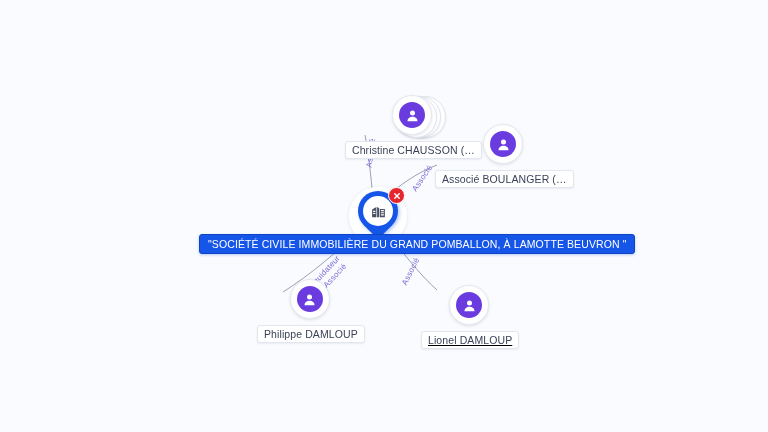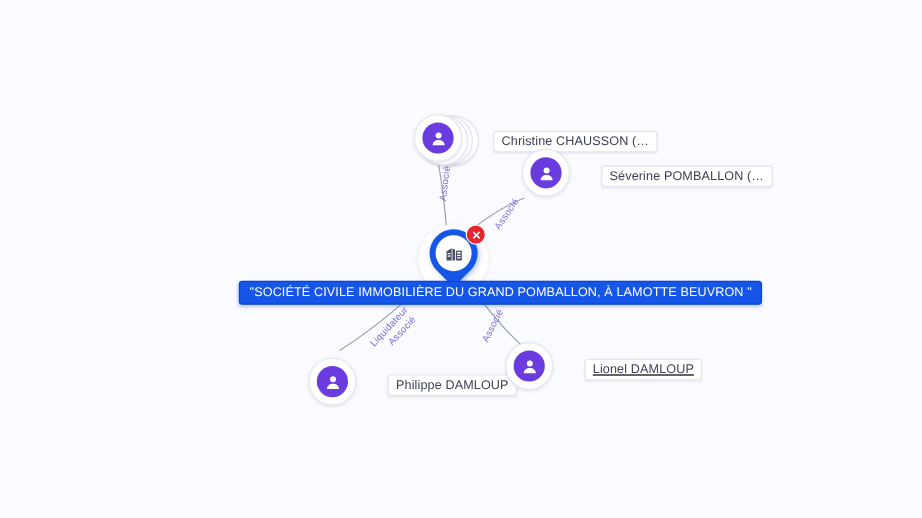--- a/index.html
+++ b/index.html
@@ -25,22 +25,22 @@
     left: 0;
     top: 0;
     width: 768px;
     height: 432px;
   }
 
   
   .node {
     position: absolute;
     display: flex;
-    align-items: center;
-    gap: 24px;
+    flex-direction: column;
+    align-items: center;
   }
 
   .avatar-wrap {
     position: relative;
     width: 42px;
     height: 42px;
   }
 
   
   .stack-card {
@@ -235,24 +235,24 @@
     <div class="avatar-wrap">
       <div class="avatar-disc">
         <div class="avatar-inner">
           <svg width="15" height="15" viewBox="0 0 24 24" fill="#ffffff">
             <circle cx="12" cy="8" r="4"></circle>
             <path d="M4 21c0-4.4 3.6-7 8-7s8 2.6 8 7z"></path>
           </svg>
         </div>
       </div>
     </div>
-    <div class="node-label">Séverine POMBALLON (…</div>
-  </div>
-
-  <div class="node" style="left:257px; top:298px;">
+    <div class="node-label">Associé BOULANGER (…</div>
+  </div>
+
+  <div class="node" style="left:257px; top:279px;">
     <div class="avatar-wrap">
       <div class="avatar-disc">
         <div class="avatar-inner">
           <svg width="15" height="15" viewBox="0 0 24 24" fill="#ffffff">
             <circle cx="12" cy="8" r="4"></circle>
             <path d="M4 21c0-4.4 3.6-7 8-7s8 2.6 8 7z"></path>
           </svg>
         </div>
       </div>
     </div>

